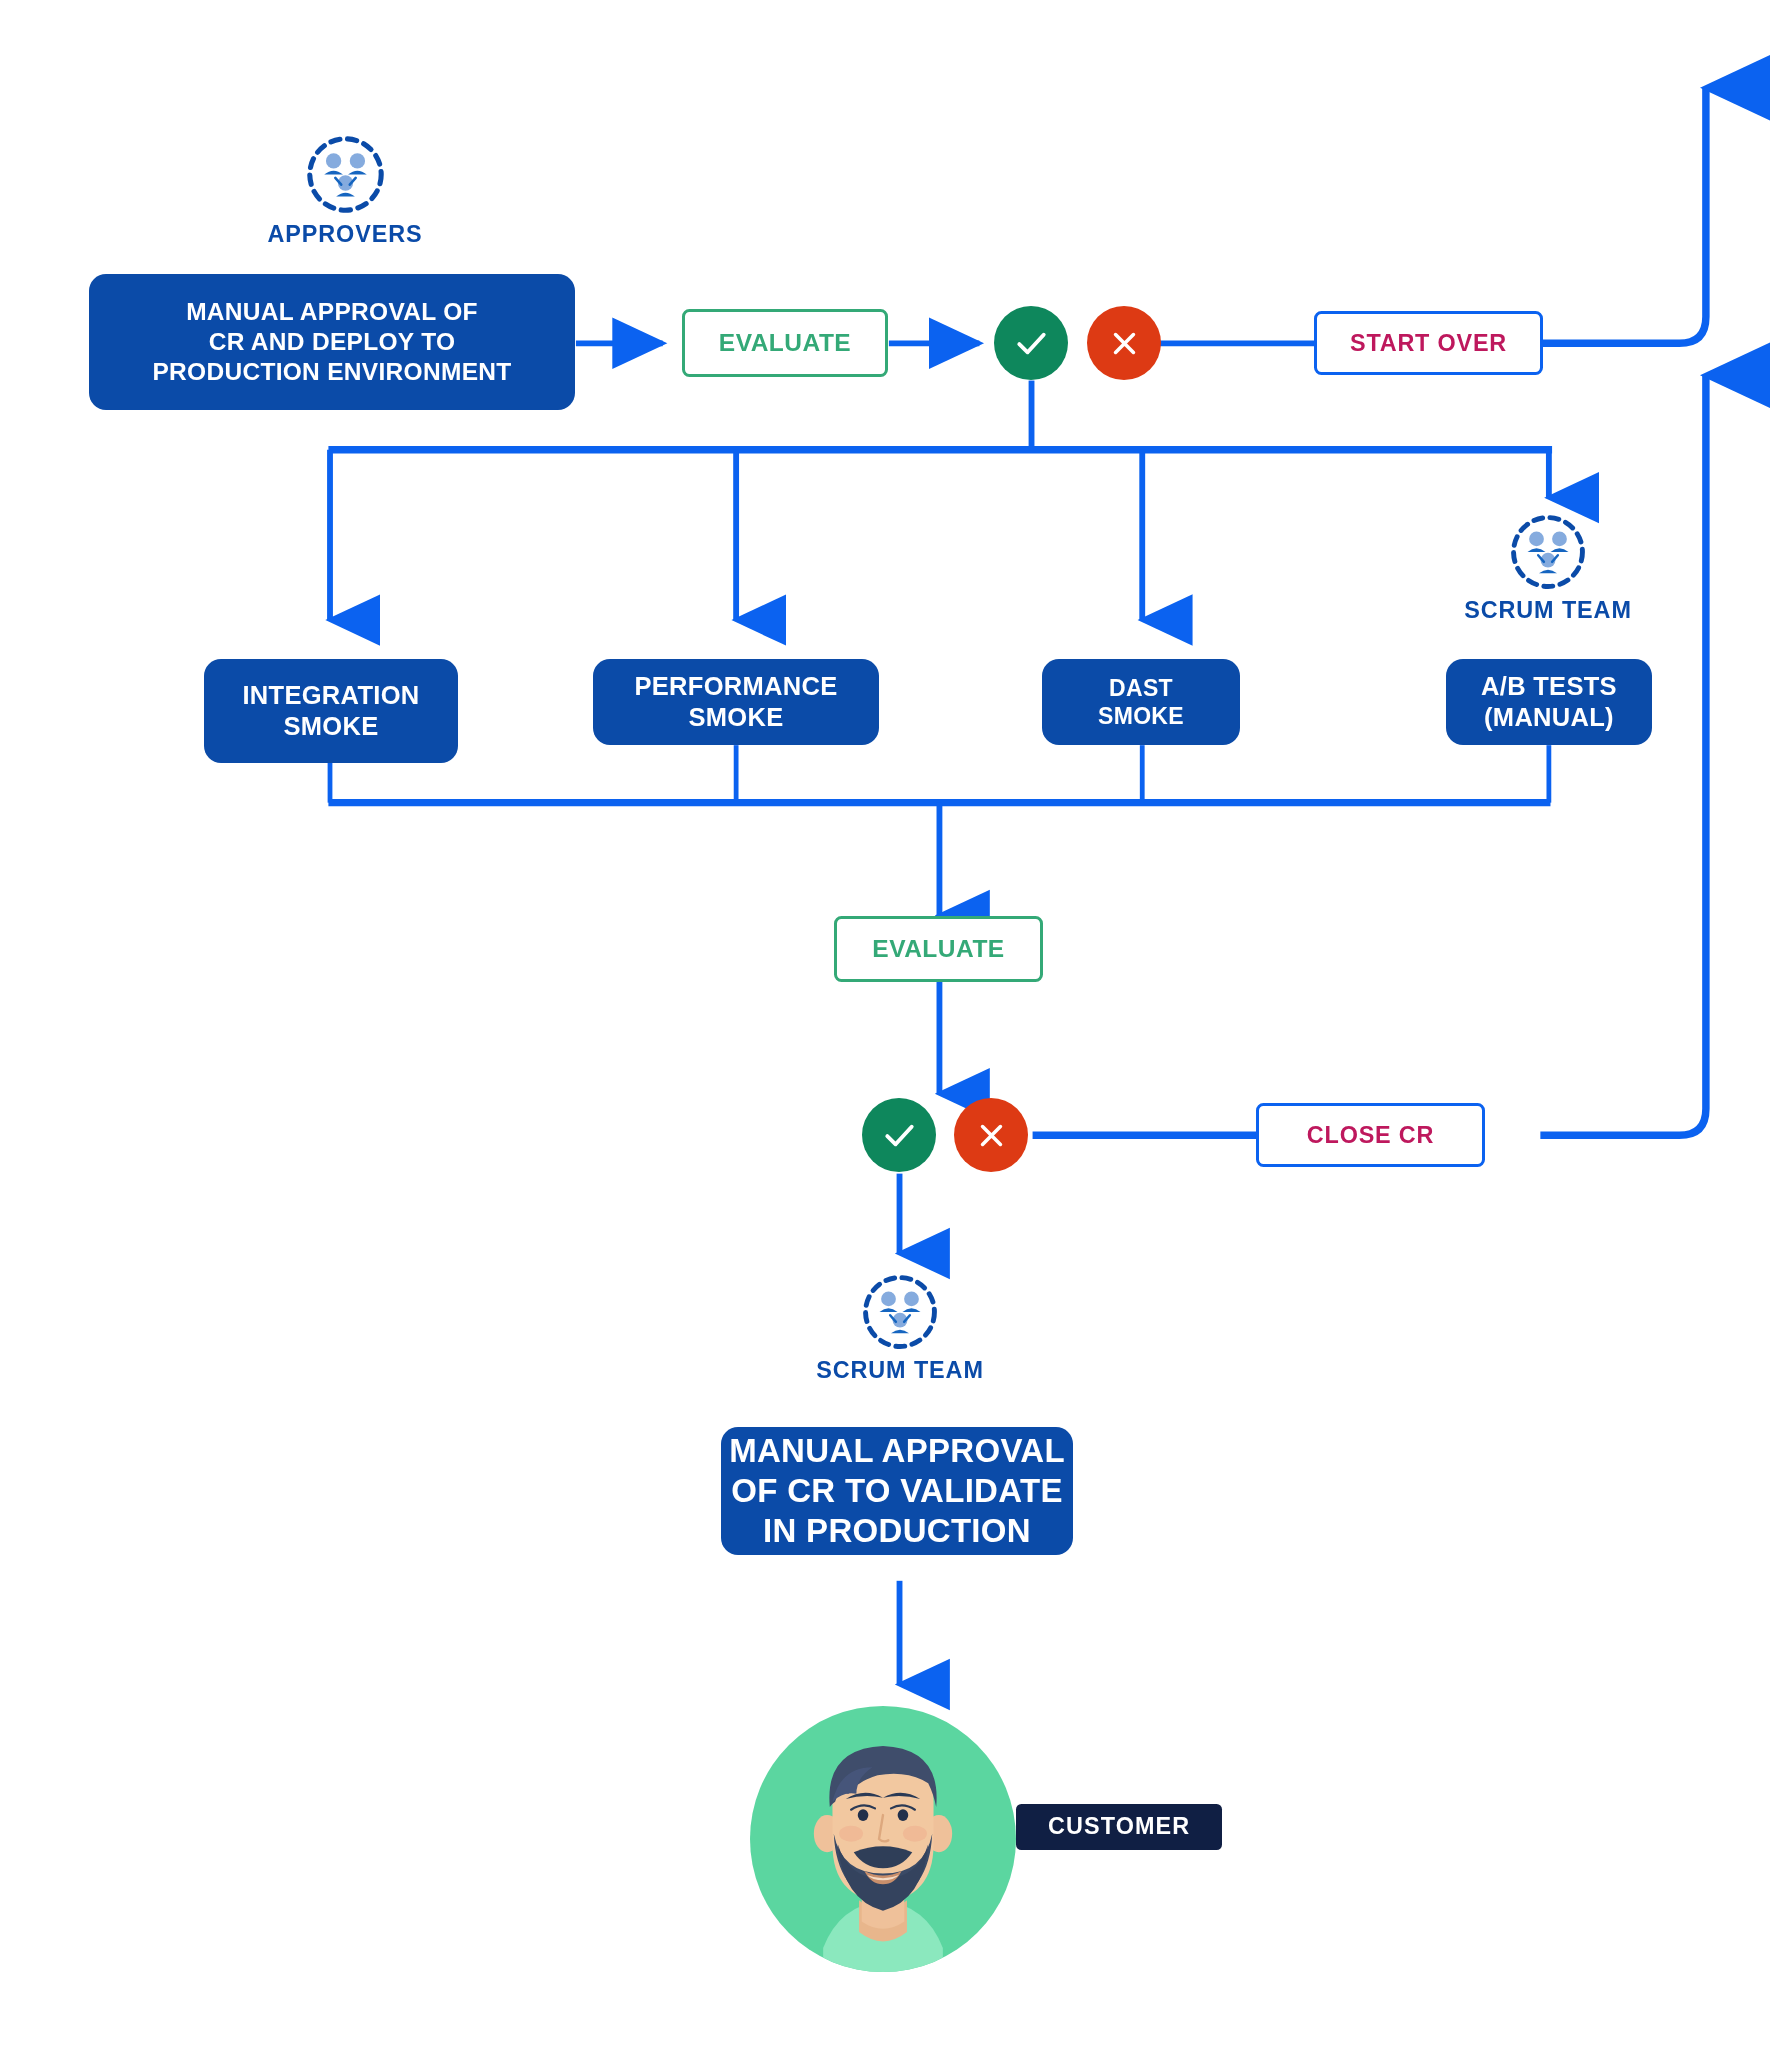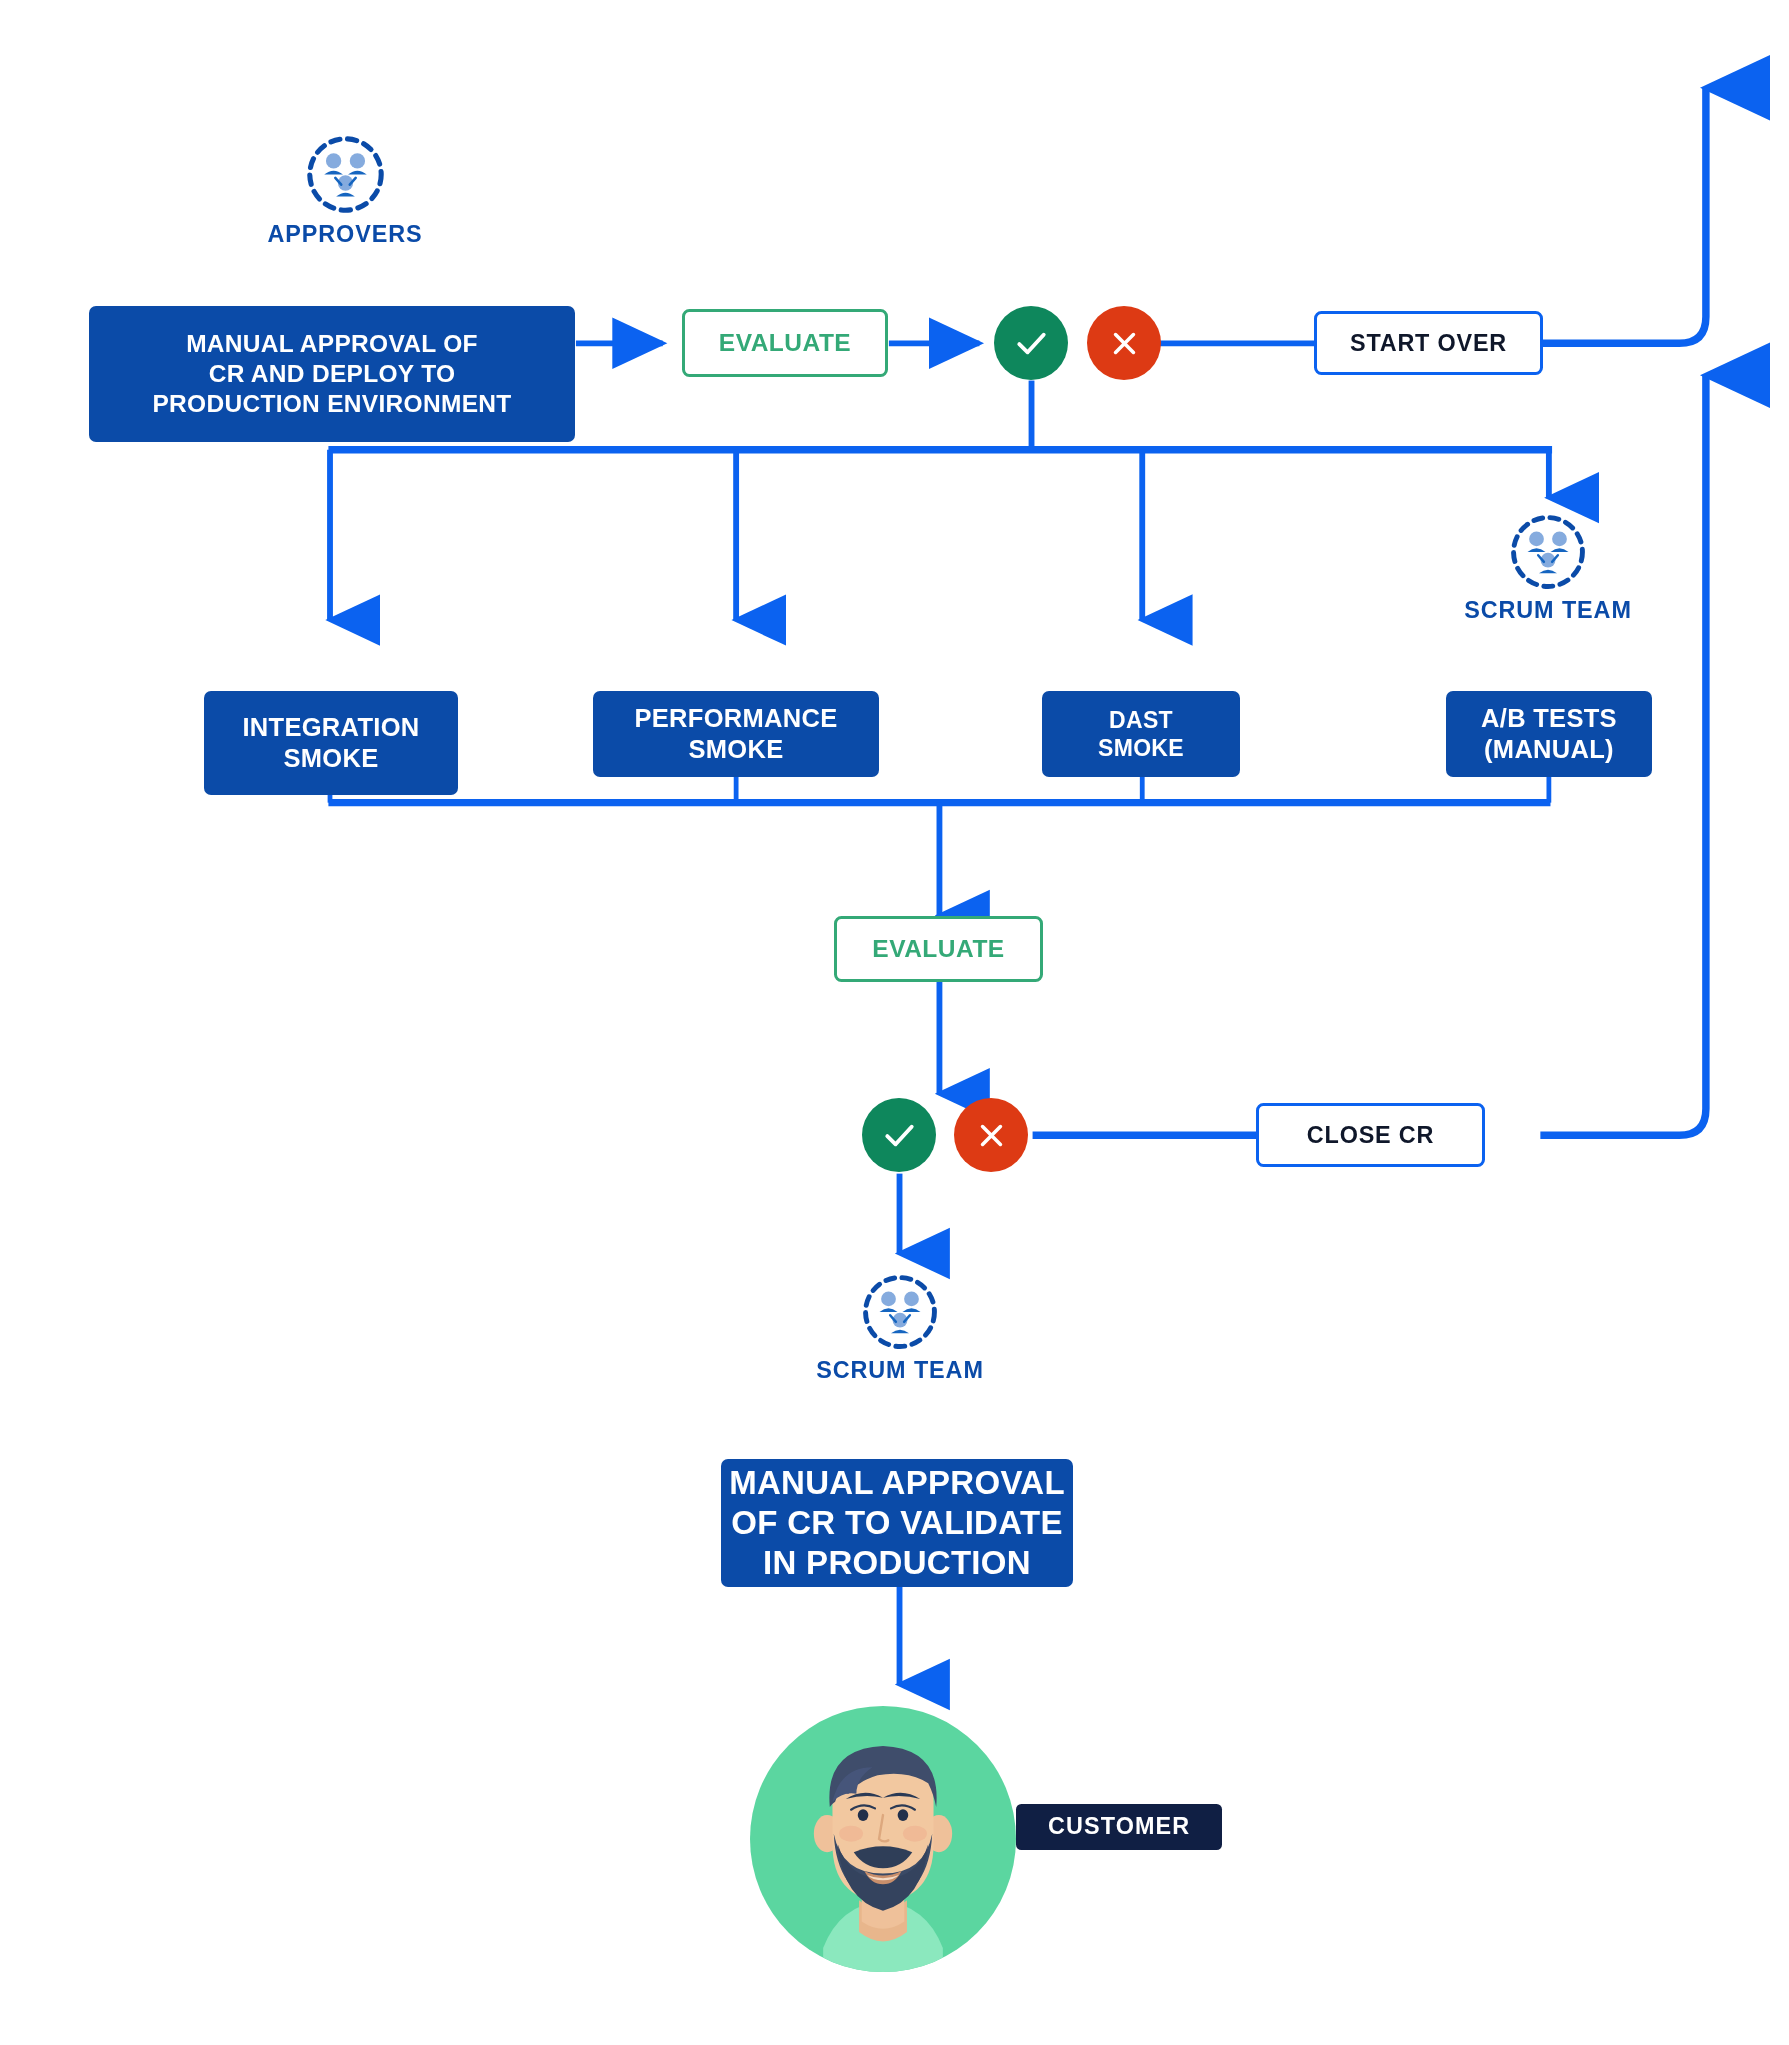--- a/index.html
+++ b/index.html
@@ -21,51 +21,50 @@
     width:1790px;height:2046px;
     pointer-events:none;
   }
 
   
   .node{position:absolute;box-sizing:border-box;}
 
   .solid-box{
     background:#0B4BA8;
     color:#ffffff;
-    border-radius:7px;
+    border-radius:17px;
     display:flex;
     align-items:center;
     justify-content:center;
     text-align:center;
     font-weight:700;
     letter-spacing:0.3px;
     line-height:1.22;
     padding:5.3px 7.4px;
-    margin-top:32px;
   }
 
   .eval-box{
     background:#ffffff;
     border:3.2px solid #34A977;
     border-radius:7.4px;
     color:#34A977;
     display:flex;
     align-items:center;
     justify-content:center;
     text-align:left;
     font-weight:700;
     letter-spacing:0.5px;
     font-size:24.5px;
   }
 
   .route-box{
     background:#ffffff;
     border:3.2px solid #0B62F0;
     border-radius:7.4px;
-    color:#0f172a;
+    color:#be185d;
     display:flex;
     align-items:center;
     justify-content:center;
     text-align:center;
     font-weight:700;
     letter-spacing:0.8px;
     font-size:23.4px;
   }
 
   .status{

